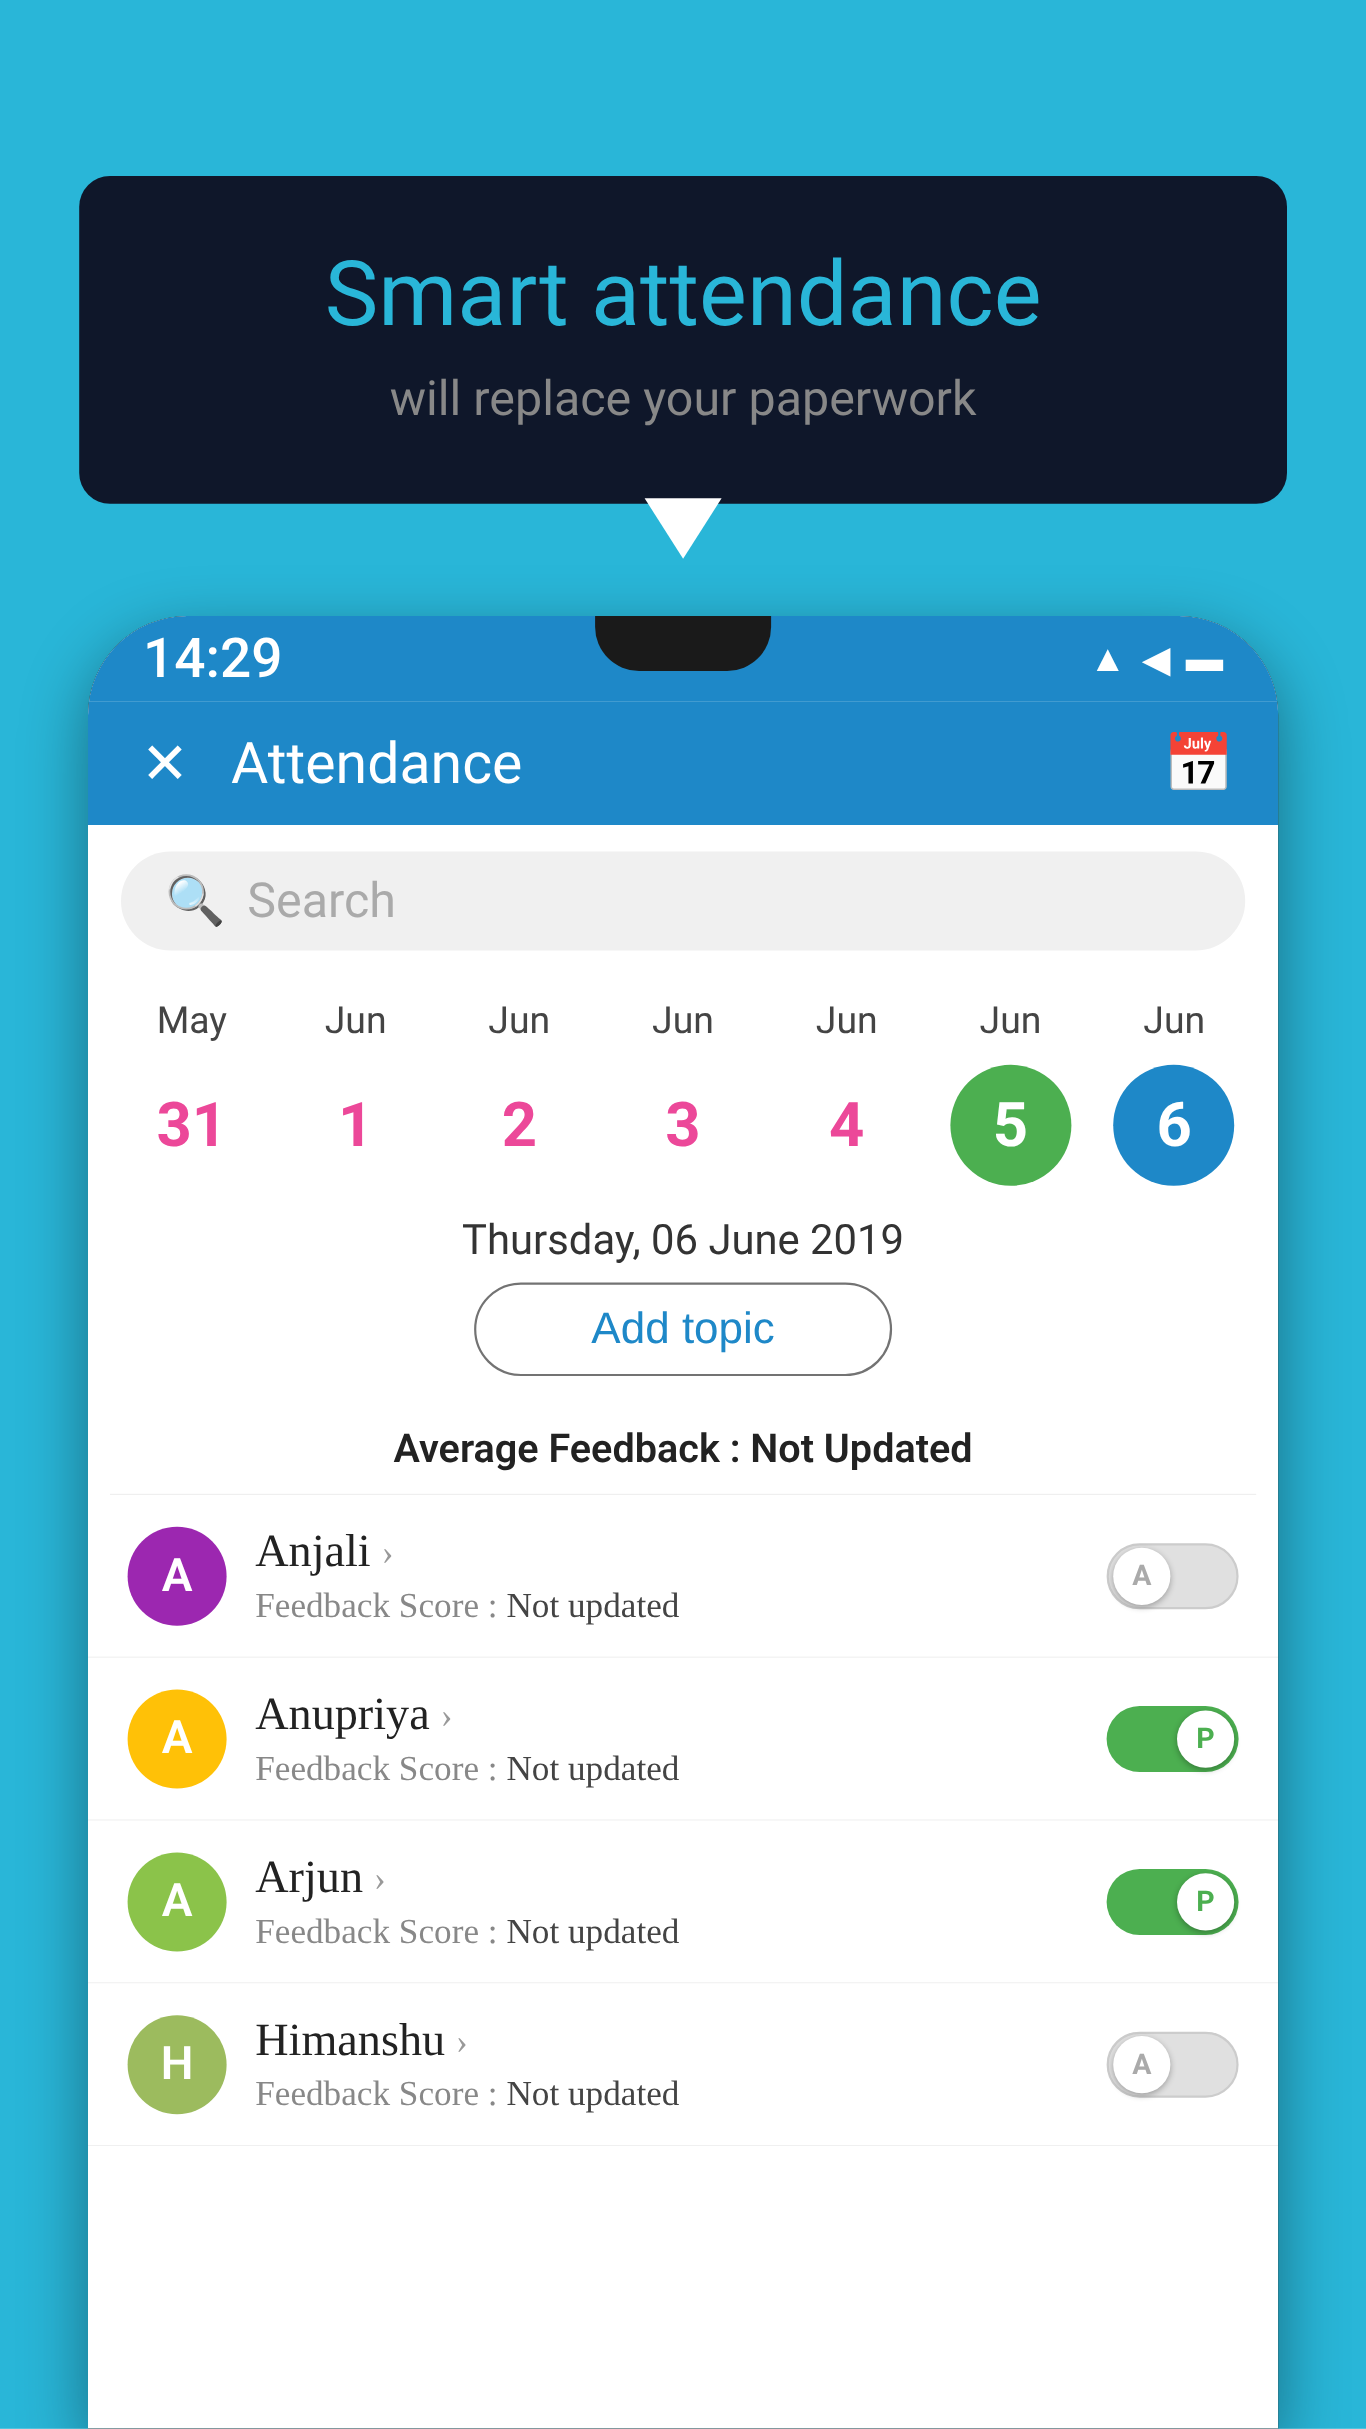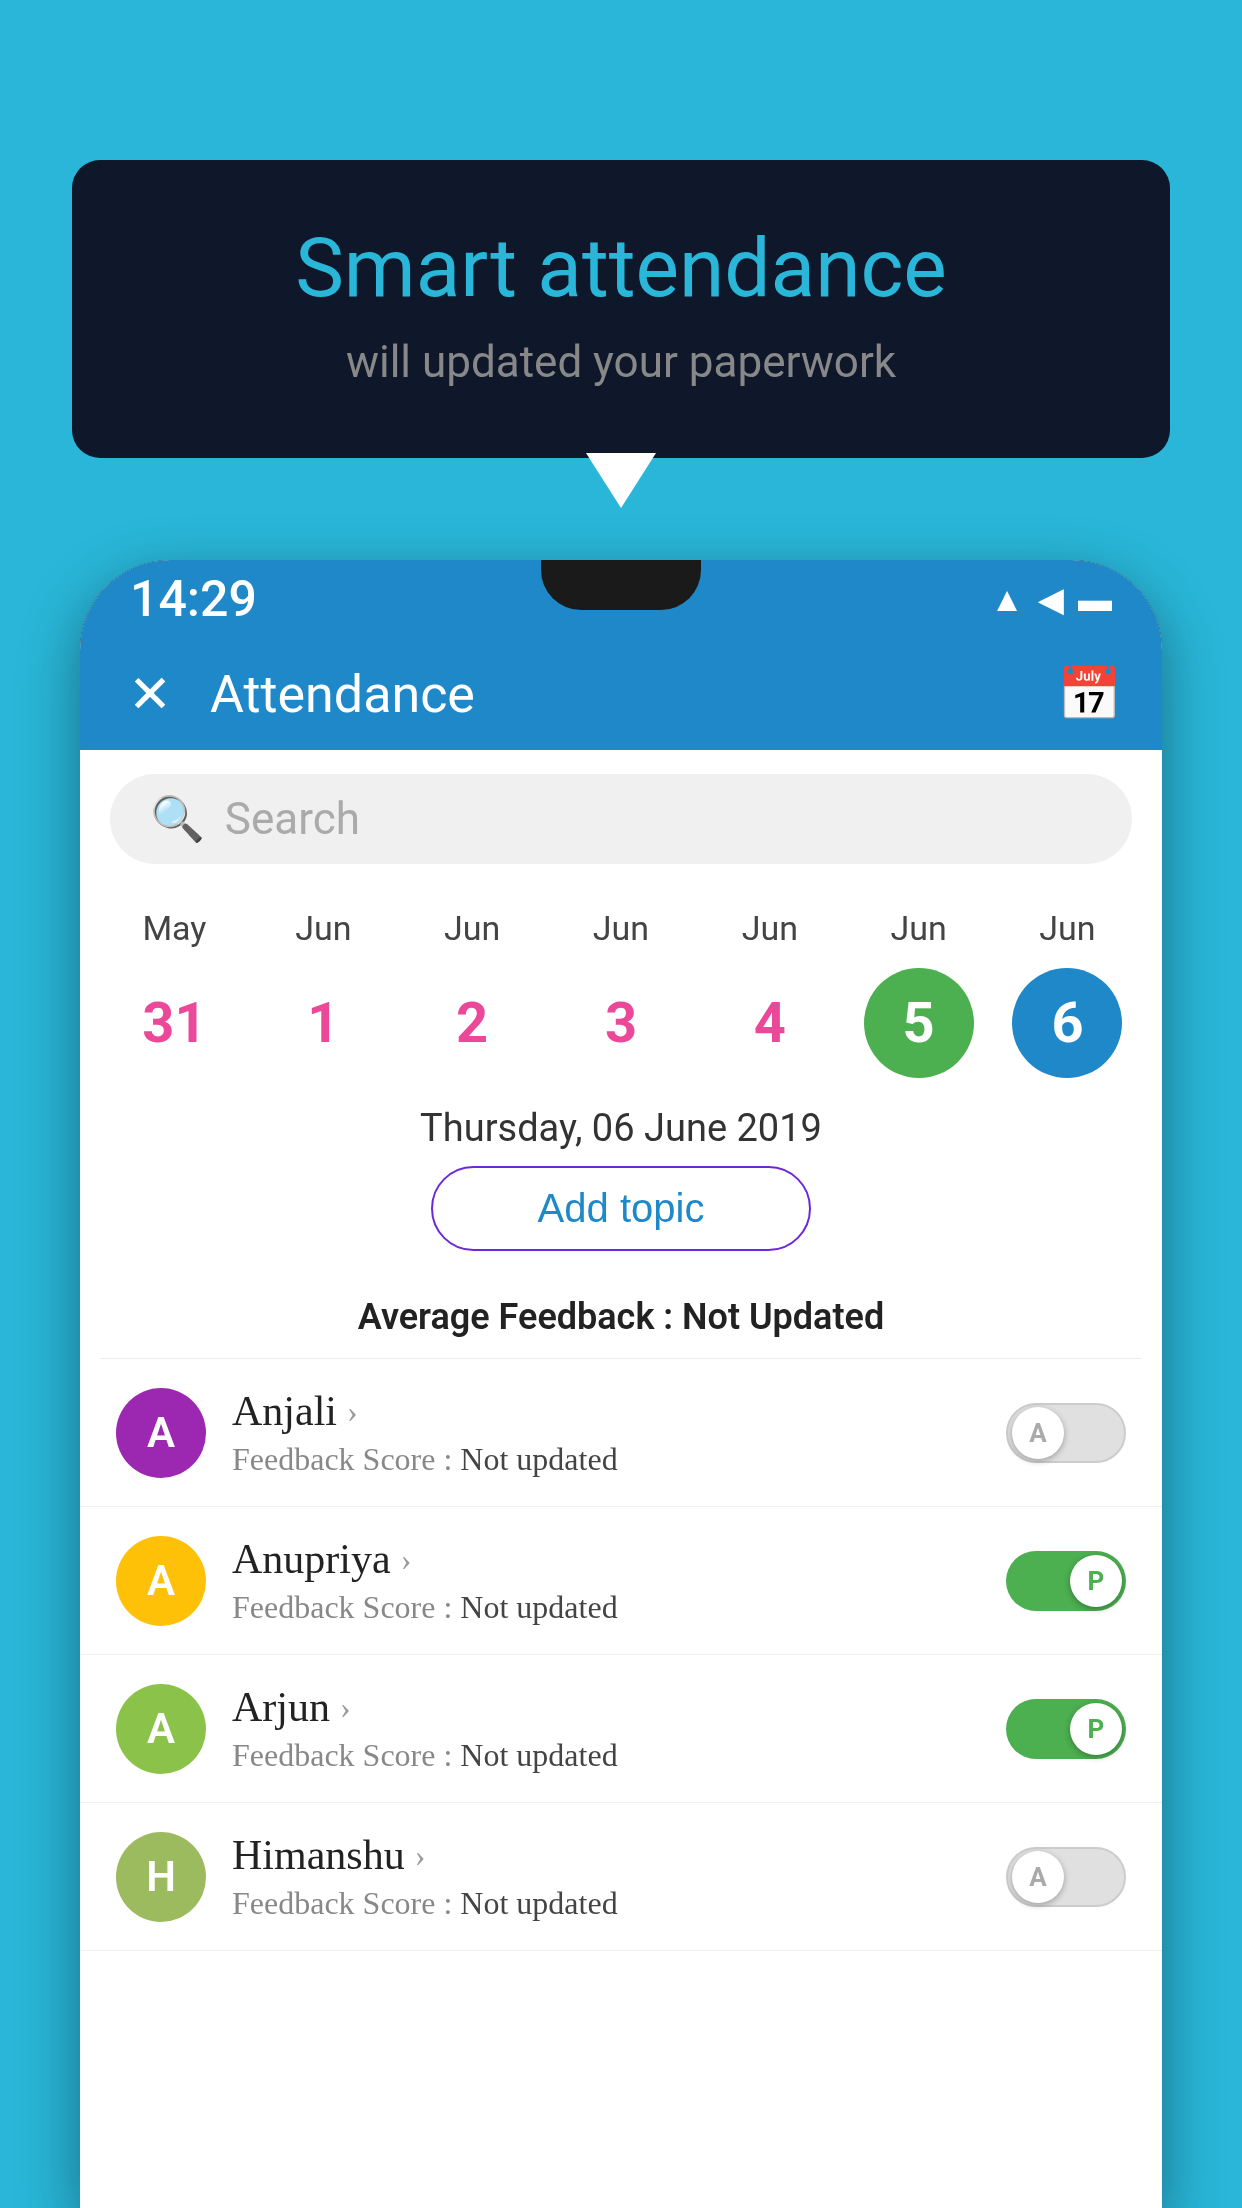--- a/index.html
+++ b/index.html
@@ -205,21 +205,21 @@
       text-align: center;
       font-size: 38px;
       color: #333;
       margin: 28px 0 16px;
     }
 
     
     .add-topic-btn {
       display: block;
       margin: 12px auto 24px;
-      border: 2px solid #6d28d9;
+      border: 2px solid #737373;
       background: white;
       color: #1e88c8;
       border-radius: 50px;
       padding: 18px 60px;
       font-size: 40px;
       cursor: pointer;
       width: 380px;
       text-align: center;
     }
 
@@ -330,21 +330,21 @@
       box-shadow: 0 2px 6px rgba(0,0,0,0.3);
     }
     .toggle-thumb.off-label { color: #aaa; }
     .toggle-thumb.on-label { color: #4caf50; }
   </style>
 </head>
 <body>
 
 <div class="speech-bubble">
   <div class="speech-bubble-title">Smart attendance</div>
-  <div class="speech-bubble-subtitle">will updated your paperwork</div>
+  <div class="speech-bubble-subtitle">will replace your paperwork</div>
 </div>
 
 <div class="phone-frame">
   <div class="phone-notch"></div>
   <div class="phone-screen">
 
     <div class="status-bar">
       <span class="status-time">14:29</span>
       <div class="status-icons">
         <span class="wifi-icon">▲</span>

